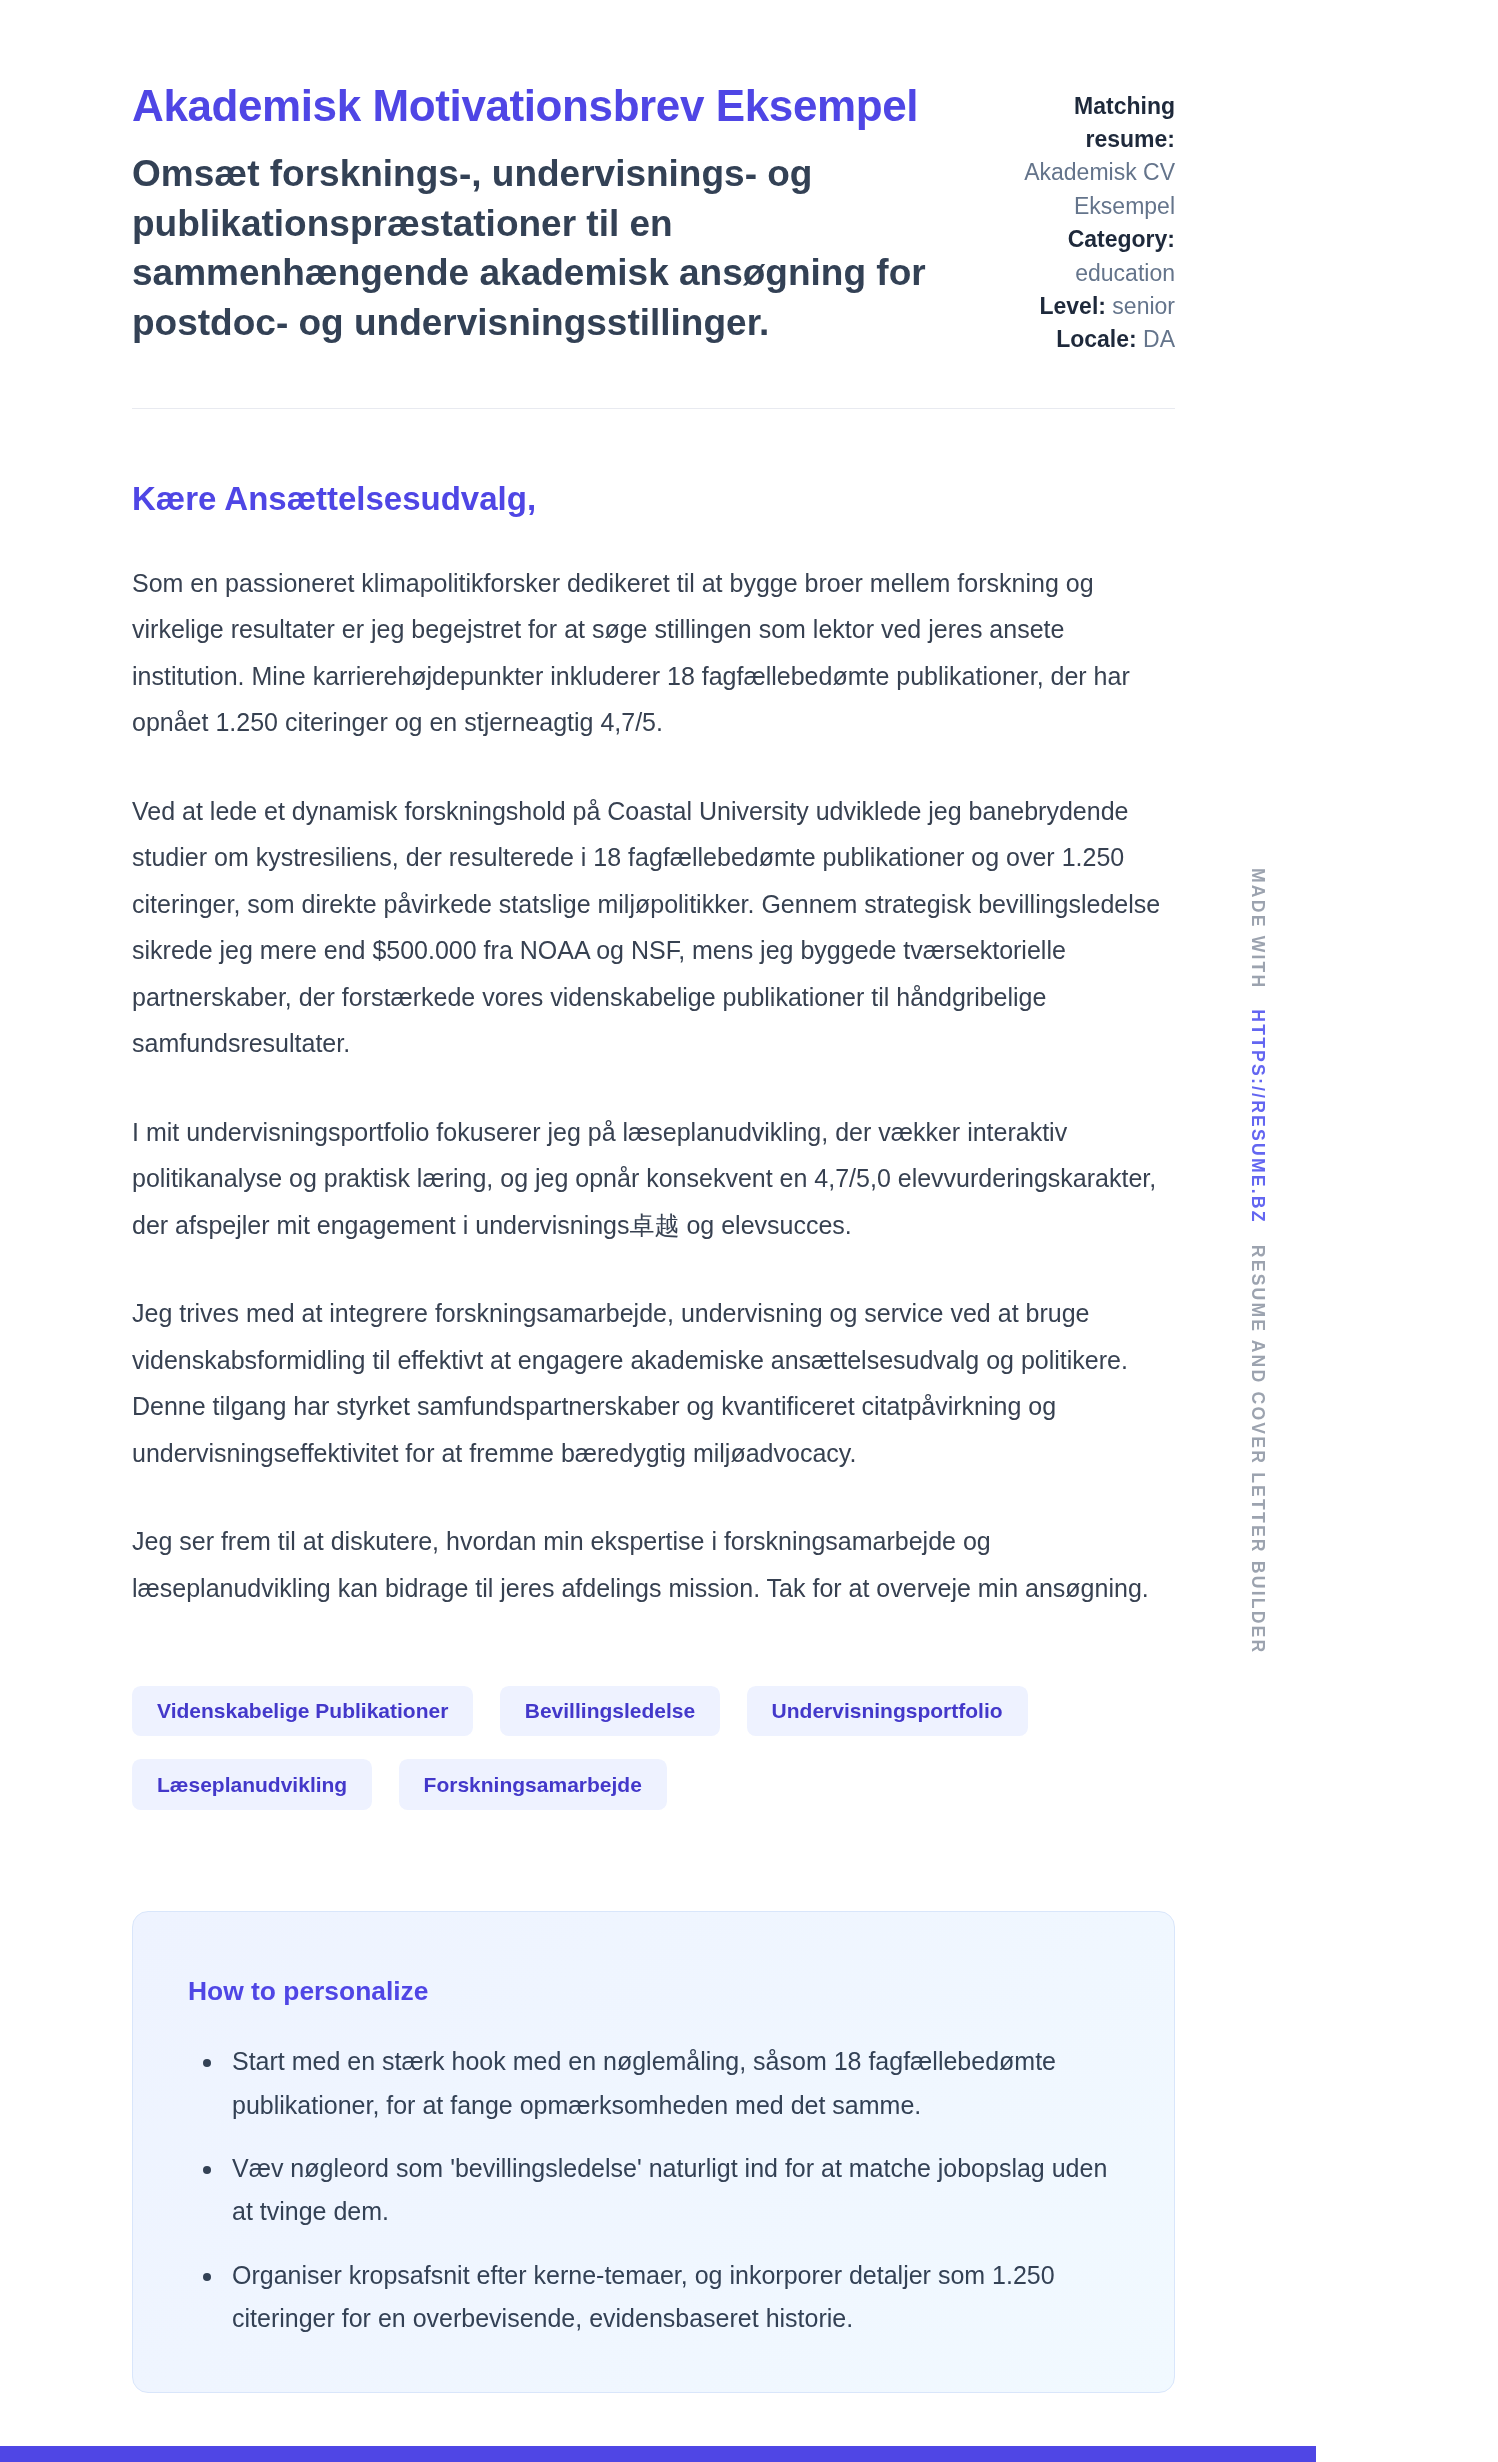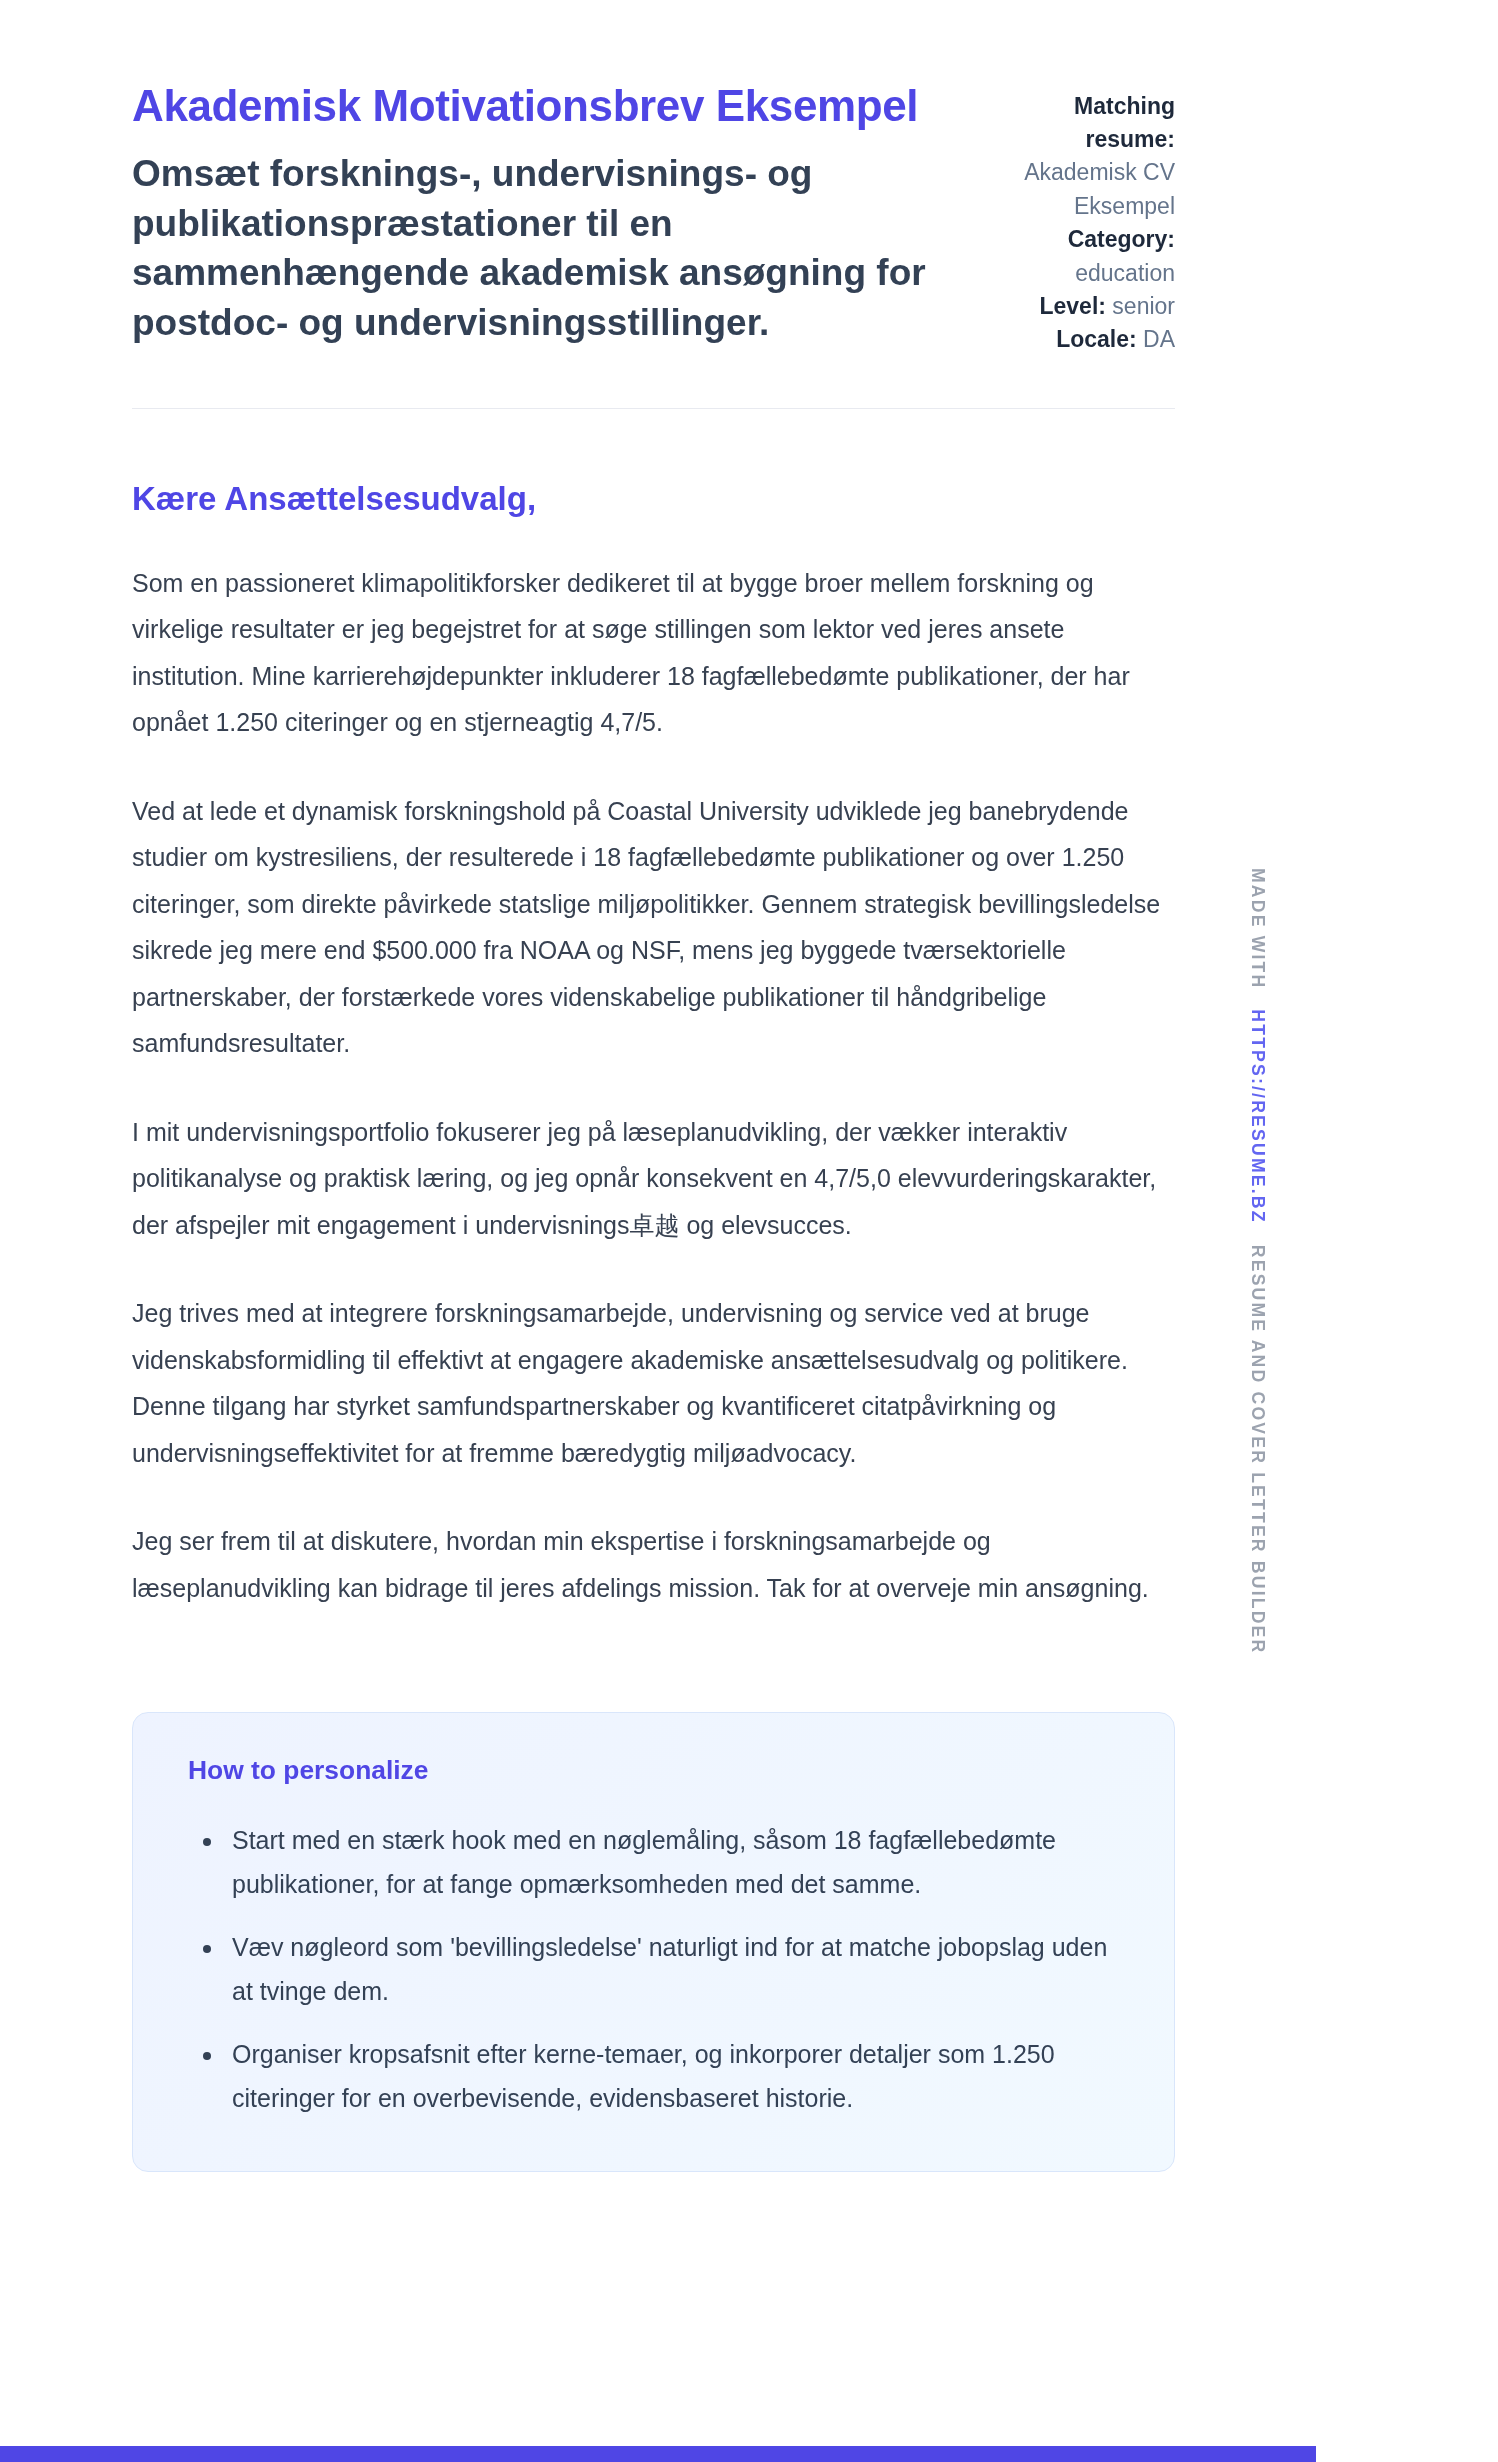--- a/index.html
+++ b/index.html
@@ -105,21 +105,21 @@
     white-space: nowrap;
     cursor: pointer;
   }
 
   
   .tips-card {
     margin-top: 101px;
     background: linear-gradient(135deg, #eef3ff 0%, #f1f9ff 100%);
     border: 1.8px solid #d9e6fb;
     border-radius: 16px;
-    padding: 42px 55px 51px 55px;
+    padding: 64px 55px 51px 55px;
   }
   .tips-title {
     margin: 0 0 33px 0;
     font-size: 26.4px;
     font-weight: 700;
     color: #4f46e5;
   }
   .tips-list {
     margin: 0;
     padding-left: 37px;
@@ -194,20 +194,27 @@
     <div class="letter">
       <p class="salutation">Kære Ansættelsesudvalg,</p>
       <p class="para">Som en passioneret klimapolitikforsker dedikeret til at bygge broer mellem forskning og virkelige resultater er jeg begejstret for at søge stillingen som lektor ved jeres ansete institution. Mine karrierehøjdepunkter inkluderer 18 fagfællebedømte publikationer, der har opnået 1.250 citeringer og en stjerneagtig 4,7/5.</p>
       <p class="para">Ved at lede et dynamisk forskningshold på Coastal University udviklede jeg banebrydende studier om kystresiliens, der resulterede i 18 fagfællebedømte publikationer og over 1.250 citeringer, som direkte påvirkede statslige miljøpolitikker. Gennem strategisk bevillingsledelse sikrede jeg mere end $500.000 fra NOAA og NSF, mens jeg byggede tværsektorielle partnerskaber, der forstærkede vores videnskabelige publikationer til håndgribelige samfundsresultater.</p>
       <p class="para">I mit undervisningsportfolio fokuserer jeg på læseplanudvikling, der vækker interaktiv politikanalyse og praktisk læring, og jeg opnår konsekvent en 4,7/5,0 elevvurderingskarakter, der afspejler mit engagement i undervisnings卓越 og elevsucces.</p>
       <p class="para">Jeg trives med at integrere forskningsamarbejde, undervisning og service ved at bruge videnskabsformidling til effektivt at engagere akademiske ansættelsesudvalg og politikere. Denne tilgang har styrket samfundspartnerskaber og kvantificeret citatpåvirkning og undervisningseffektivitet for at fremme bæredygtig miljøadvocacy.</p>
       <p class="para">Jeg ser frem til at diskutere, hvordan min ekspertise i forskningsamarbejde og læseplanudvikling kan bidrage til jeres afdelings mission. Tak for at overveje min ansøgning.</p>
 
     </div>
 
+    <div class="tags">
+      <span class="chip">Videnskabelige Publikationer</span>
+      <span class="chip">Bevillingsledelse</span>
+      <span class="chip">Undervisningsportfolio</span>
+      <span class="chip">Læseplanudvikling</span>
+      <span class="chip">Forskningsamarbejde</span>
+    </div>
 
     <div class="tips-card">
       <h2 class="tips-title">How to personalize</h2>
       <ul class="tips-list">
         <li>Start med en stærk hook med en nøglemåling, såsom 18 fagfællebedømte publikationer, for at fange opmærksomheden med det samme.</li>
         <li>Væv nøgleord som 'bevillingsledelse' naturligt ind for at matche jobopslag uden at tvinge dem.</li>
         <li>Organiser kropsafsnit efter kerne-temaer, og inkorporer detaljer som 1.250 citeringer for en overbevisende, evidensbaseret historie.</li>
       </ul>
     </div>
 

